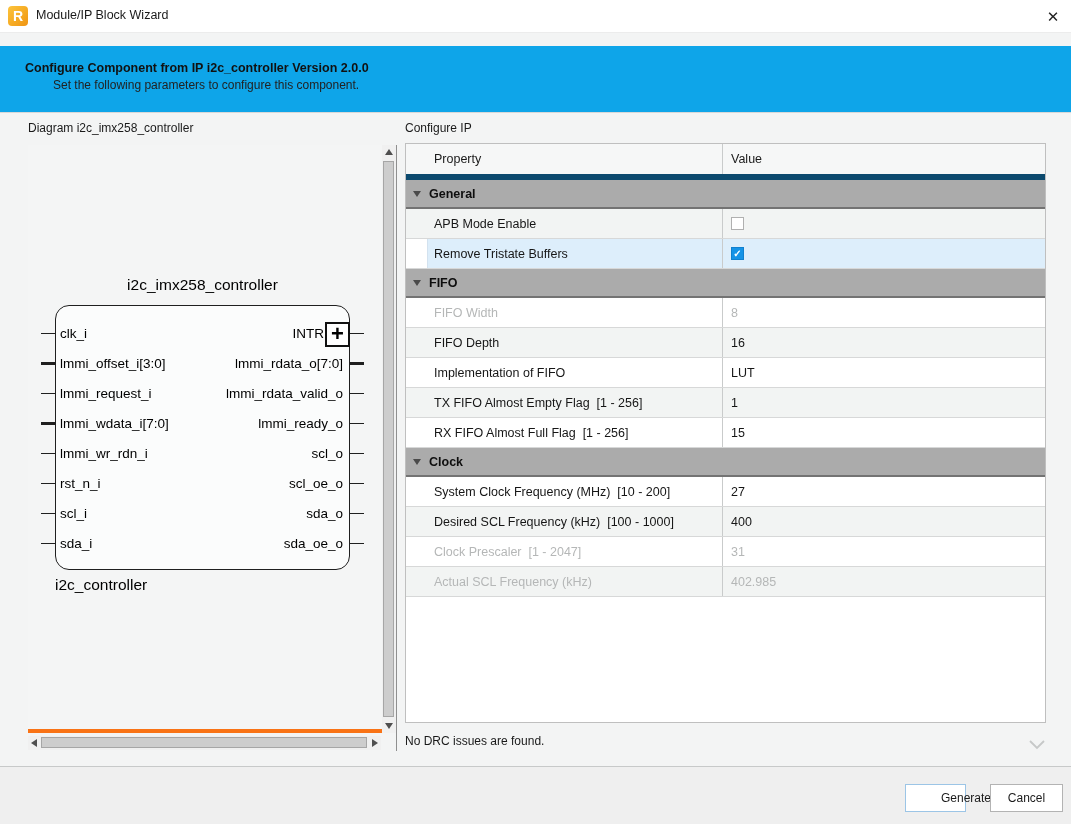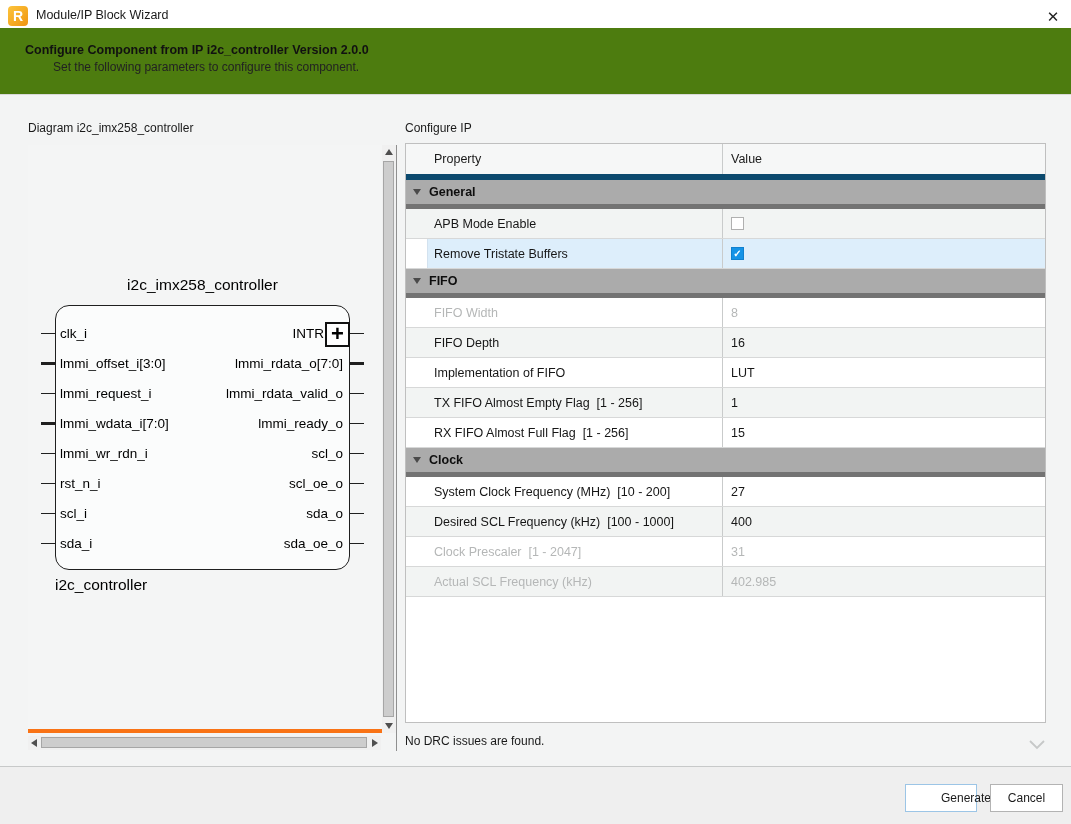--- a/index.html
+++ b/index.html
@@ -10,21 +10,21 @@
   
   .titlebar { position:absolute; left:0; top:0; width:1071px; height:33px; background:#ffffff; border-bottom:1px solid #ececec; }
   .app-logo { position:absolute; left:8px; top:6px; width:20px; height:20px; border-radius:4px;
               background:linear-gradient(135deg,#fcc43c 0%,#f5a821 60%,#ef9413 100%);
               color:#fff; font-weight:bold; font-size:14px; line-height:20px; text-align:center; }
   .win-title { position:absolute; left:36px; top:8px; font-size:12.5px; color:#1a1a1a; }
   .win-close { position:absolute; left:1040px; top:4px; width:26px; height:26px; font-size:15px; line-height:26px;
                text-align:center; color:#222; cursor:default; }
 
   
-  .headerband { position:absolute; left:0; top:28px; width:1071px; height:67px; background:#4d7c0f; border-bottom:1px solid #d8d8d8; }
+  .headerband { position:absolute; left:0; top:46px; width:1071px; height:67px; background:#0ea5e9; border-bottom:1px solid #d8d8d8; }
   .hdr-title { position:absolute; left:25px; top:15px; font-size:12.5px; font-weight:bold; color:#111; }
   .hdr-sub   { position:absolute; left:53px; top:32px; font-size:12px; color:#222; }
 
   
   .panel-label { position:absolute; font-size:12px; color:#1a1a1a; }
 
   
   .canvas { position:absolute; left:28px; top:145px; width:354px; height:588px; background:#f4f5f5; border-bottom:4px solid #f97316; }
   .splitter-line { position:absolute; left:396px; top:145px; width:1px; height:606px; background:#8f8f8f; }
 
@@ -60,35 +60,35 @@
   .thead .cell-prop, .thead .cell-val { font-size:12.5px; color:#1a1a1a; display:flex; align-items:center; }
   .cell-prop { width:317px; padding-left:28px; border-right:1px solid #c9cbcb; display:flex; align-items:center; }
   .cell-val  { flex:1; padding-left:8px; display:flex; align-items:center; }
   .row-norm { height:30px; font-size:12.5px; }
   .row-norm .prop-text, .row-norm .val-text { white-space:pre; }
   .row-light { background:#f2f4f3; }
   .row-white { background:#ffffff; }
   .row-disabled .prop-text, .row-disabled .val-text { color:#b5b7b7; }
   .row-selected { background:#ddeefb; }
   .row-selected .sel-box { position:absolute; left:0; top:0; bottom:0; width:22px; background:#ffffff; border-right:1px solid #d3e2ef; }
-  .row-group { height:29px; background:#ababab; border-bottom:5px solid #737373; display:flex; align-items:center; }
+  .row-group { height:29px; background:#ababab; border-bottom:2px solid #737373; display:flex; align-items:center; }
   .grp-arrow { width:0; height:0; border-left:4.5px solid transparent; border-right:4.5px solid transparent;
                border-top:6px solid #4a4a4a; margin-left:7px; margin-right:8px; }
   .grp-name { font-size:12.5px; font-weight:bold; color:#0e0e0e; }
   .cbx { width:13px; height:13px; background:#fff; border:1px solid #b0b0b0; }
   .cbx.checked { background:#1593e6; border:1px solid #1080cf; color:#fff; font-size:10px; line-height:12px; text-align:center; font-weight:bold; }
 
   
   .status-text { position:absolute; left:405px; top:734px; font-size:12px; color:#1a1a1a; }
   .status-chevron { position:absolute; left:1028px; top:736px; }
   .footer-sep { position:absolute; left:0; top:766px; width:1071px; height:1px; background:#c7c9c9; }
   .footerband { position:absolute; left:0; top:767px; width:1071px; height:57px; background:#efefef; }
   .btn { position:absolute; top:17px; height:28px; background:#ffffff; font-size:12px; color:#1a1a1a;
          text-align:center; line-height:26px; cursor:default; }
-  .btn-generate { left:905px; width:72px; border:1px solid #9cc5e6;padding-left:35px; }
+  .btn-generate { left:905px; width:61px; border:1px solid #9cc5e6;padding-left:35px; }
   .btn-cancel   { left:990px; width:73px; border:1px solid #b3b3b3; }
 </style>
 </head>
 <body>
 
 <div id="app">
 
   <div class="titlebar">
     <div class="app-logo">R</div>
     <div class="win-title">Module/IP Block Wizard</div>

